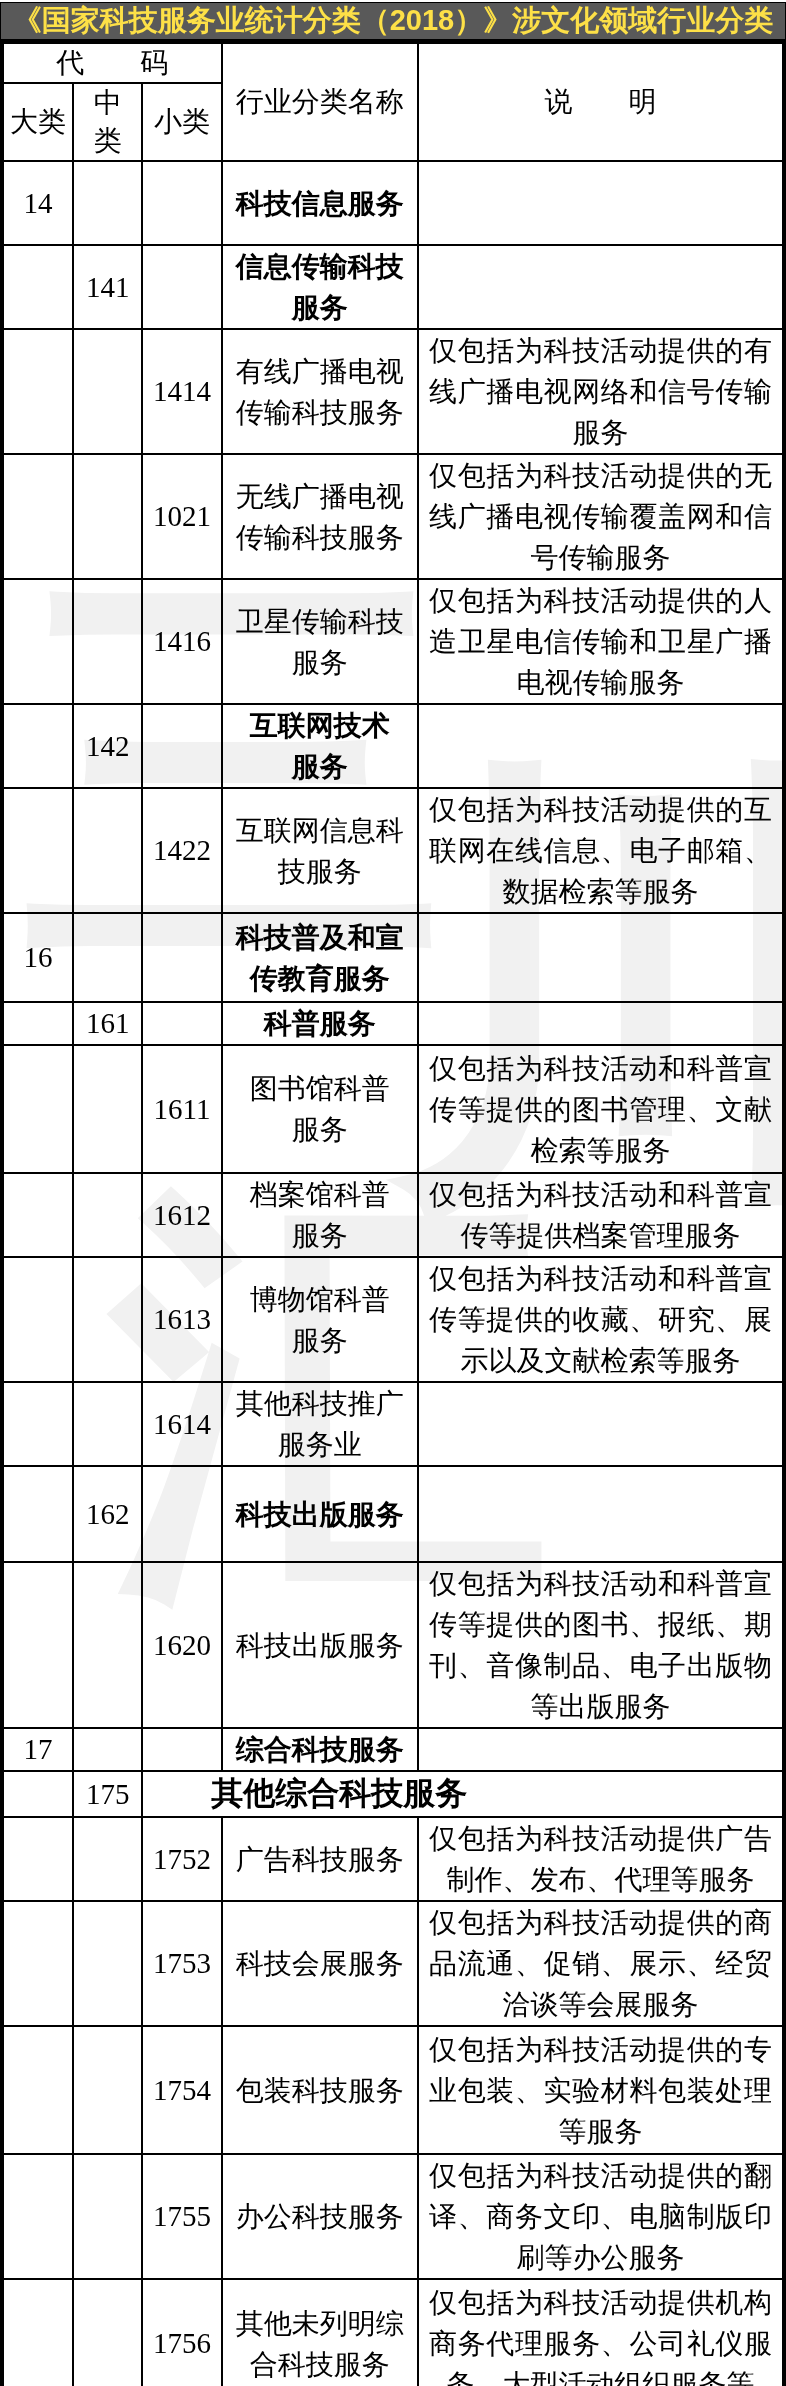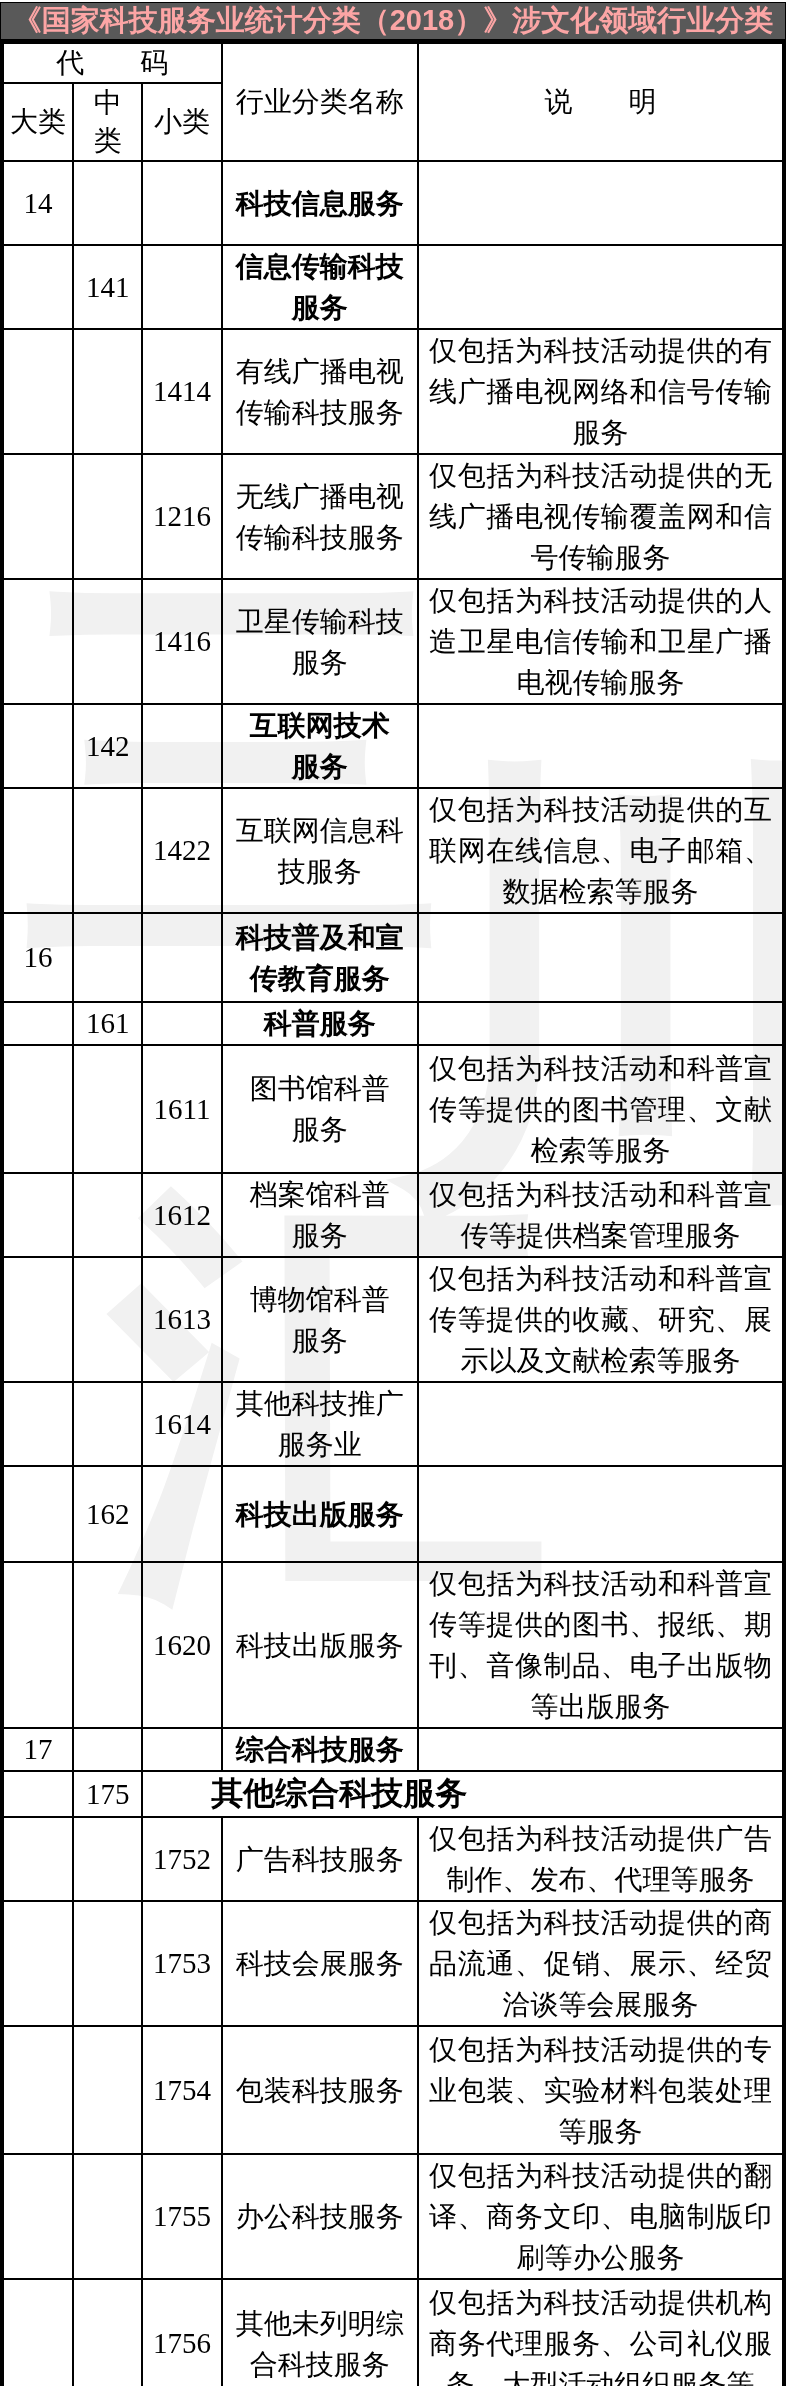--- a/index.html
+++ b/index.html
@@ -42,21 +42,21 @@
 <div class="page">
 
   <div class="watermark">
     <span style="left: 20px; top: 560px; font-size: 430px; color: rgb(241, 241, 241);">三</span>
     <span style="left: 390px; top: 760px; font-size: 470px; color: rgb(241, 241, 241);">川</span>
     <span style="left: 110px; top: 1180px; font-size: 440px; color: rgb(241, 241, 241);">汇</span>
   </div>
 
   <div class="content">
 
-    <div class="title-bar" style="background: rgb(89, 89, 89); color: #fca5a5;">《国家科技服务业统计分类（2018）》涉文化领域行业分类</div>
+    <div class="title-bar" style="background: rgb(89, 89, 89); color: #fde047;">《国家科技服务业统计分类（2018）》涉文化领域行业分类</div>
 
     <table>
       <colgroup>
         <col style="width:71px">
           <col style="width:69px">
           <col style="width:79px">
         <col style="width:196px">
           <col style="width:365px">
       </colgroup>
       <thead>
@@ -91,21 +91,21 @@
             <td class="code"></td>
             <td class="code"></td>
             <td class="code">1414</td>
             <td class="name">有线广播电视
 传输科技服务</td>
             <td class="desc">仅包括为科技活动提供的有线广播电视网络和信号传输服务</td>
           </tr>
           <tr style="height: 123px;">
             <td class="code"></td>
             <td class="code"></td>
-            <td class="code">1216</td>
+            <td class="code">1021</td>
             <td class="name">无线广播电视
 传输科技服务</td>
             <td class="desc">仅包括为科技活动提供的无线广播电视传输覆盖网和信号传输服务</td>
           </tr>
           <tr style="height: 125px;">
             <td class="code"></td>
             <td class="code"></td>
             <td class="code">1416</td>
             <td class="name">卫星传输科技
 服务</td>

